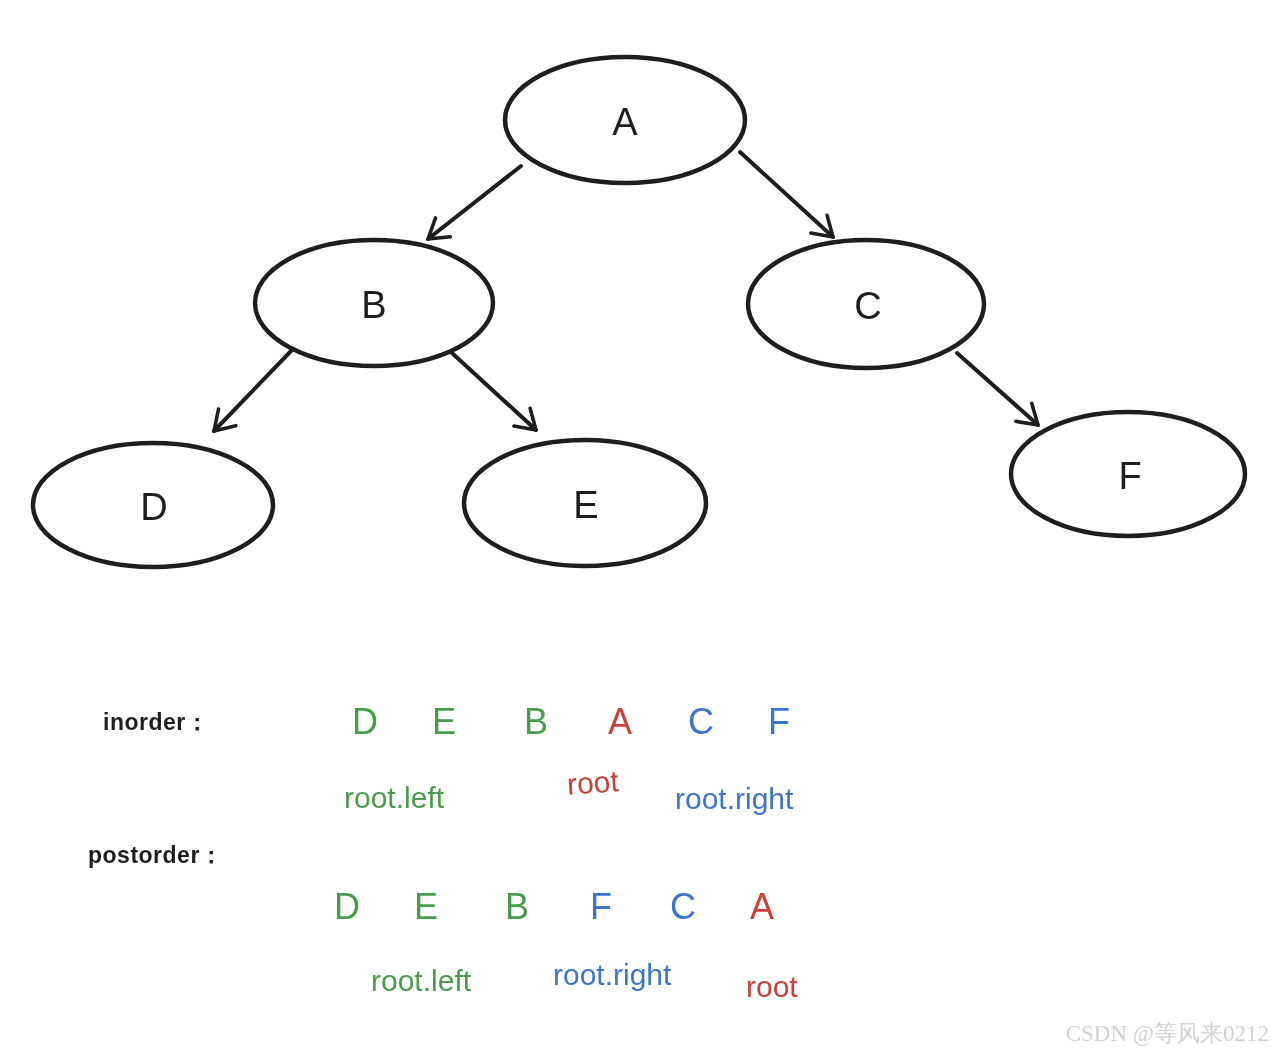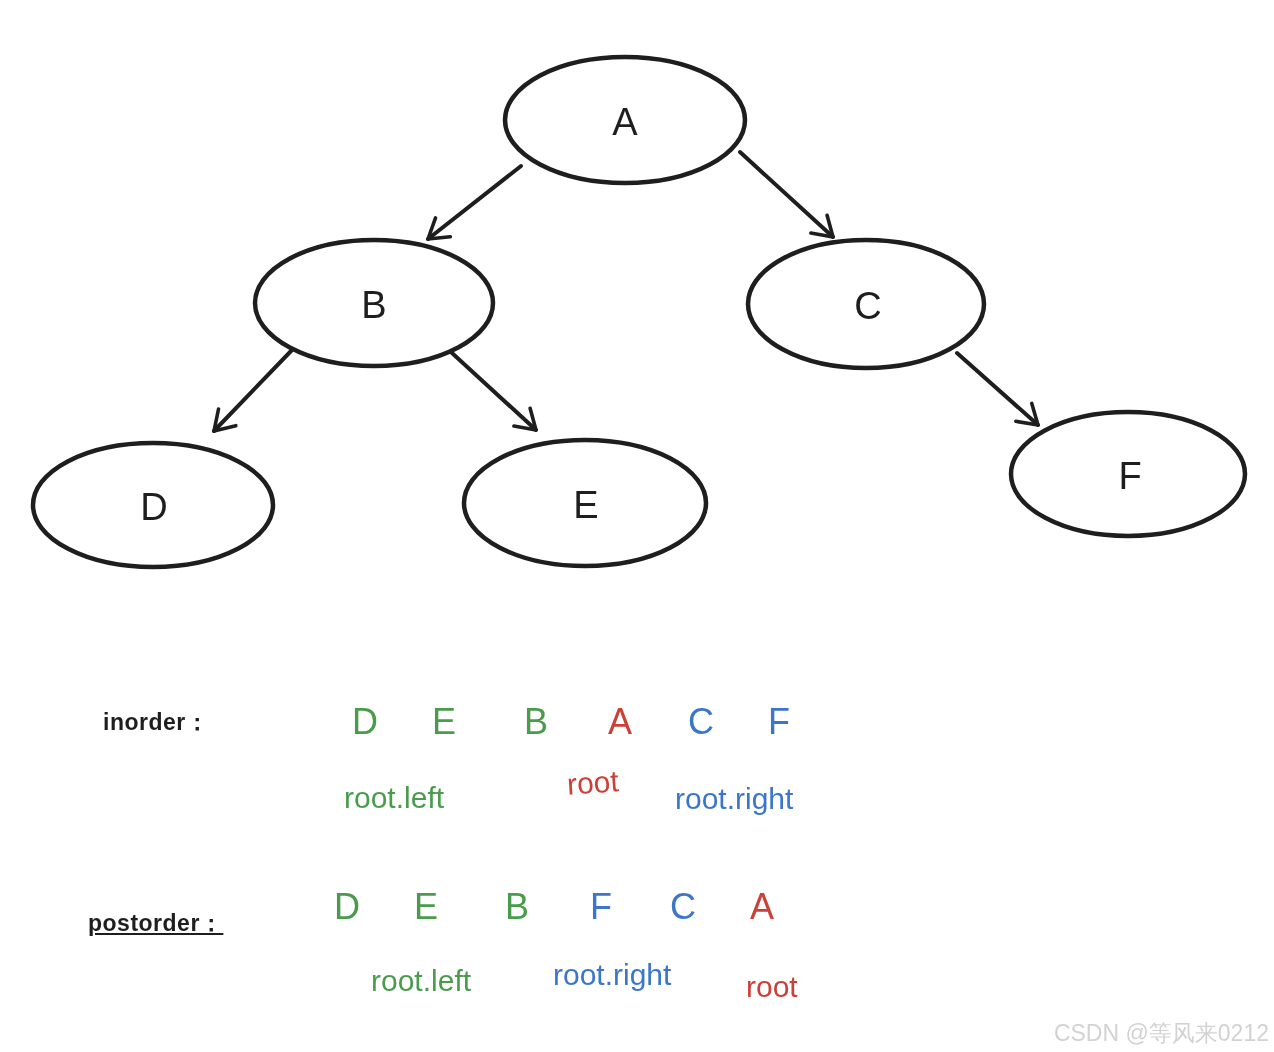--- a/index.html
+++ b/index.html
@@ -45,20 +45,21 @@
     white-space: nowrap;
   }
   .annot.tilt { transform: rotate(-4deg); }
   .watermark {
     position: absolute;
     right: 5px;
     top: 1018px;
     font-size: 23px;
     color: #d2d2d2;
     white-space: nowrap;
+    font-family: Liberation Serif, serif;
   }
 </style>
 </head>
 <body>
 
 <div class="canvas">
 
   <svg class="tree" width="1274" height="640" viewBox="0 0 1274 640">
     <defs>
       <marker id="ah" markerUnits="userSpaceOnUse" markerWidth="40" markerHeight="40" viewBox="-28 -20 40 40" refX="0" refY="0" orient="auto">
@@ -93,21 +94,21 @@
   <span class="seq-letter" style="left: 432px; top: 704px; color: rgb(74, 156, 77); fill: rgb(74, 156, 77);">E</span>
   <span class="seq-letter" style="left: 524px; top: 704px; color: rgb(74, 156, 77); fill: rgb(74, 156, 77);">B</span>
   <span class="seq-letter" style="left: 608px; top: 704px; color: rgb(203, 64, 55); fill: rgb(203, 64, 55);">A</span>
   <span class="seq-letter" style="left: 688px; top: 704px; color: rgb(59, 118, 200); fill: rgb(59, 118, 200);">C</span>
   <span class="seq-letter" style="left: 768px; top: 704px; color: rgb(59, 118, 200); fill: rgb(59, 118, 200);">F</span>
 
   <span class="annot" style="left: 344px; top: 783px; color: rgb(74, 156, 77); fill: rgb(74, 156, 77);">root.left</span>
   <span class="annot tilt" style="left: 567px; top: 768px; color: rgb(203, 64, 55); fill: rgb(203, 64, 55);">root</span>
   <span class="annot" style="left: 675px; top: 784px; color: rgb(59, 118, 200); fill: rgb(59, 118, 200);">root.right</span>
 
-  <div class="seq-label" style="left:88px; top:908px;text-decoration:underline;">postorder：</div>
+  <div class="seq-label" style="left:88px; top:840px;">postorder：</div>
 
   <span class="seq-letter" style="left: 334px; top: 889px; color: rgb(74, 156, 77); fill: rgb(74, 156, 77);">D</span>
   <span class="seq-letter" style="left: 414px; top: 889px; color: rgb(74, 156, 77); fill: rgb(74, 156, 77);">E</span>
   <span class="seq-letter" style="left: 505px; top: 889px; color: rgb(74, 156, 77); fill: rgb(74, 156, 77);">B</span>
   <span class="seq-letter" style="left: 590px; top: 889px; color: rgb(59, 118, 200); fill: rgb(59, 118, 200);">F</span>
   <span class="seq-letter" style="left: 670px; top: 889px; color: rgb(59, 118, 200); fill: rgb(59, 118, 200);">C</span>
   <span class="seq-letter" style="left: 750px; top: 889px; color: rgb(203, 64, 55); fill: rgb(203, 64, 55);">A</span>
 
   <span class="annot" style="left: 371px; top: 966px; color: rgb(74, 156, 77); fill: rgb(74, 156, 77);">root.left</span>
   <span class="annot" style="left: 553px; top: 960px; color: rgb(59, 118, 200); fill: rgb(59, 118, 200);">root.right</span>

